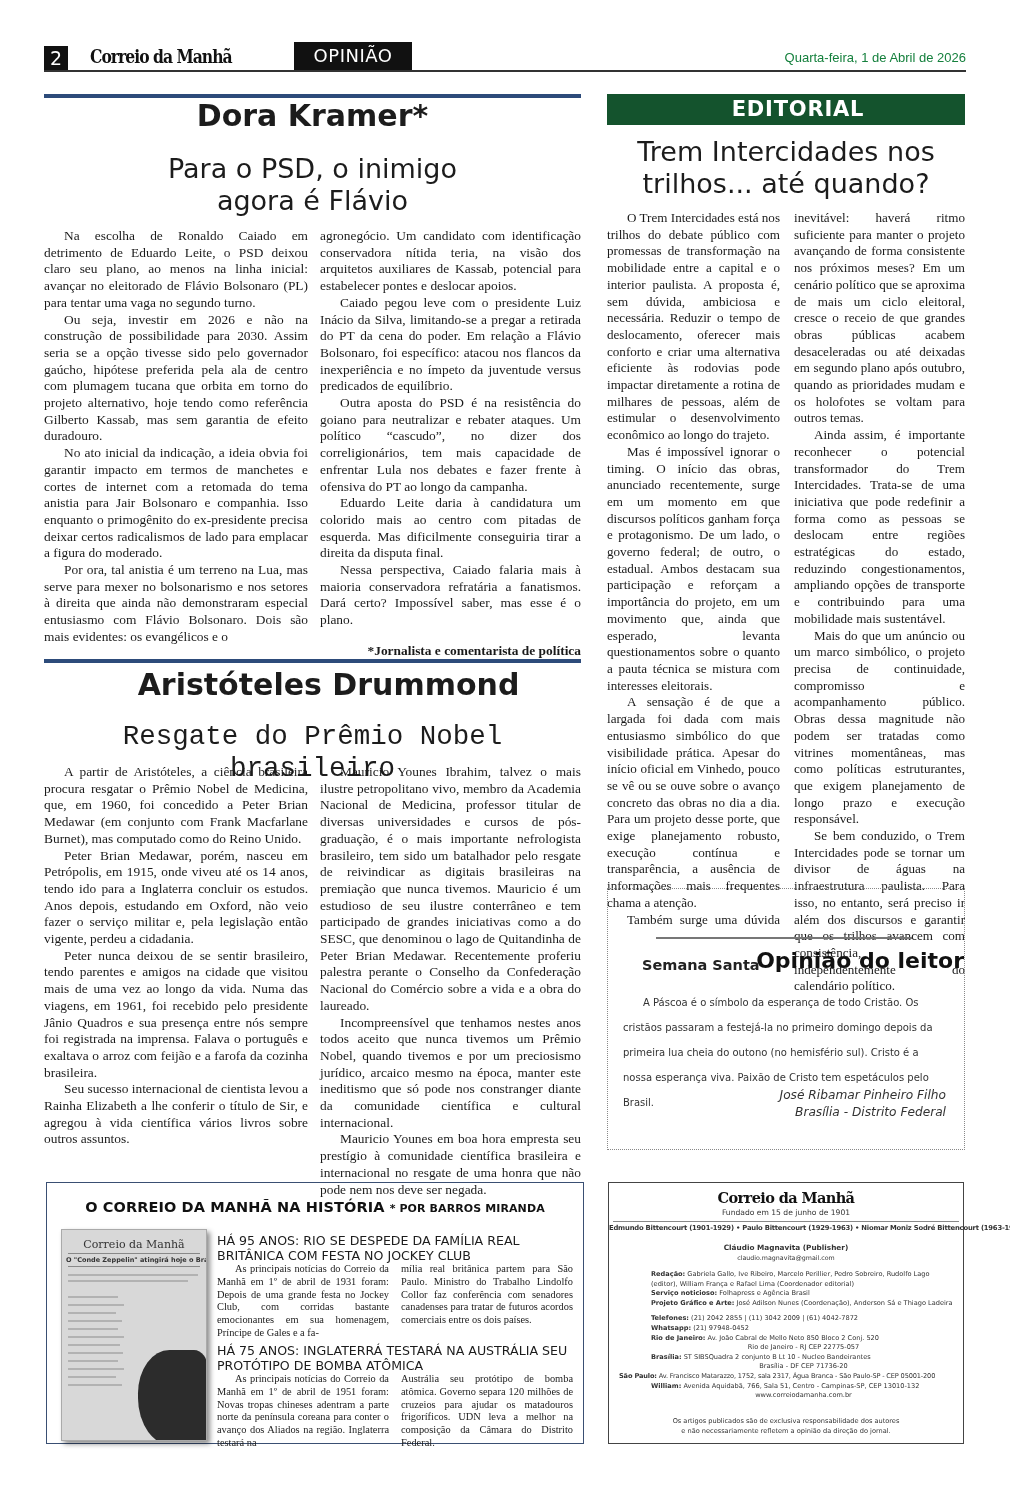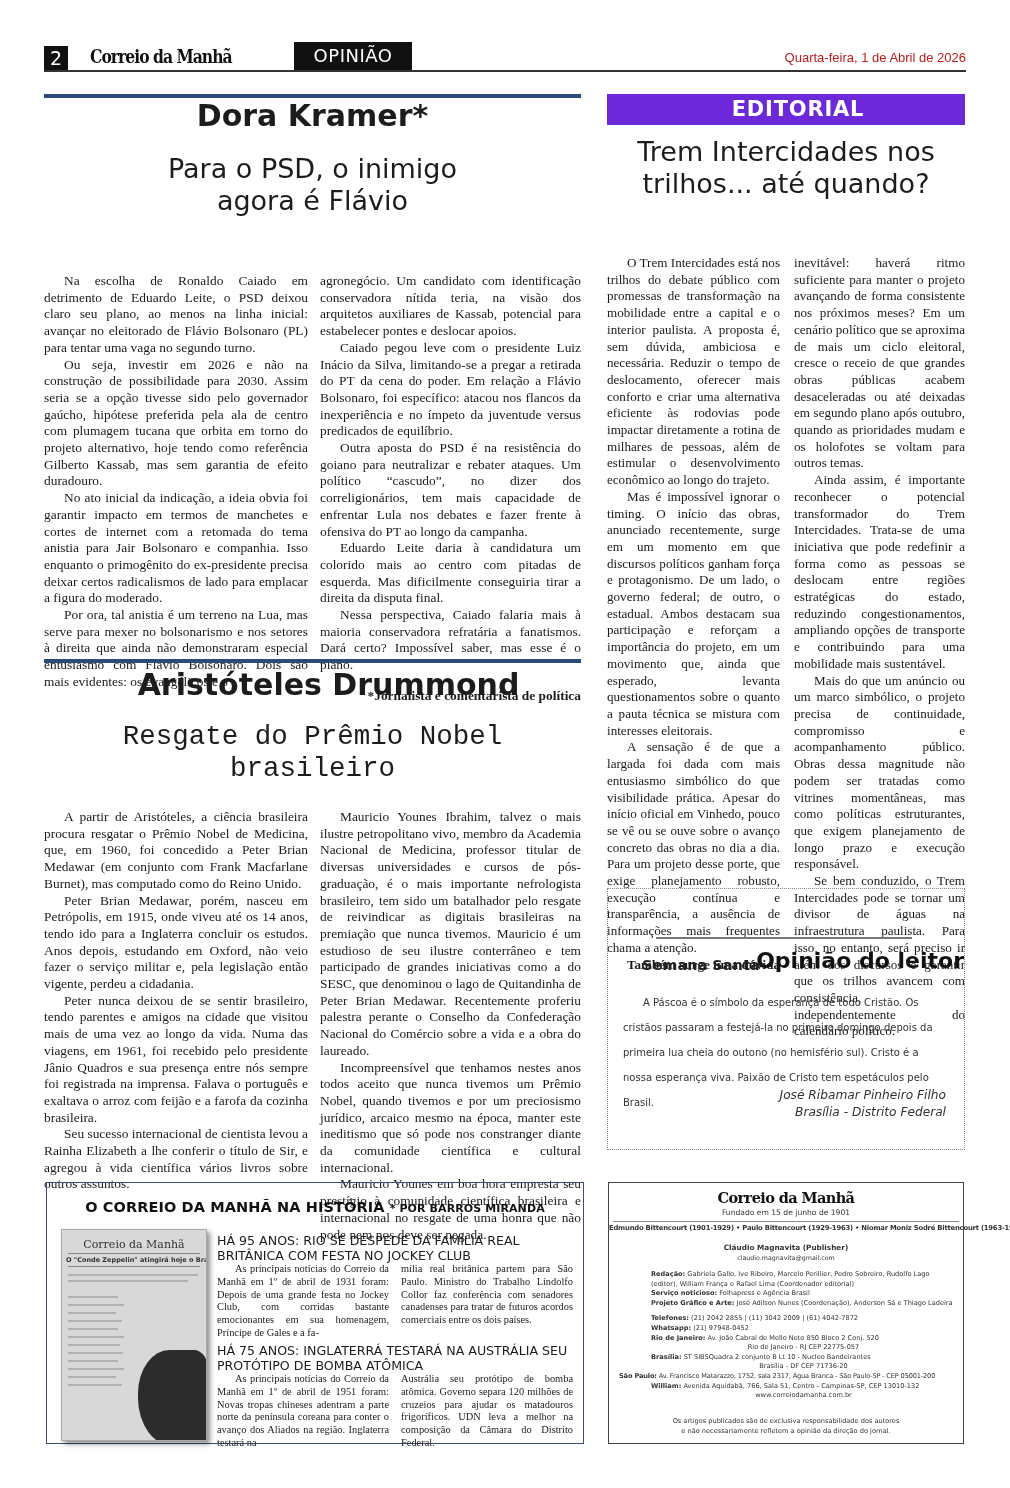--- a/index.html
+++ b/index.html
@@ -4,33 +4,33 @@
 <style>
   * { box-sizing: border-box; margin: 0; padding: 0; }
   html, body { width: 1010px; height: 1488px; background: #fff; overflow: hidden; }
   body { position: relative; font-family: "Liberation Serif", serif; color: #1a1a1a; }
 
   
   .masthead { position: absolute; left: 44px; top: 46px; width: 922px; height: 26px; border-bottom: 2px solid #333; }
   .page-num { position: absolute; left: 0; top: 0; width: 24px; height: 24px; background: #111; color: #fff; font-family: "DejaVu Sans", sans-serif; font-size: 19px; text-align: center; line-height: 24px; }
   .paper-name { position: absolute; left: 46px; top: -1px; font-family: "DejaVu Serif", serif; font-weight: bold; font-size: 19px; letter-spacing: -1.2px; transform: scaleX(0.82); transform-origin: left center; color: #111; }
   .section-tag { position: absolute; left: 250px; top: -4px; width: 118px; height: 28px; background: #111; color: #fff; font-family: "DejaVu Sans", sans-serif; font-size: 18px; text-align: center; line-height: 28px; letter-spacing: 0.5px; }
-  .date { position: absolute; right: 0; top: 4px; font-family: "Liberation Sans", sans-serif; font-size: 13px; color: #b91c1c; }
+  .date { position: absolute; right: 0; top: 4px; font-family: "Liberation Sans", sans-serif; font-size: 13px; color: #15803d; }
 
   
   .rule-blue { position: absolute; height: 4px; background: #2d4b7a; }
   .author { position: absolute; font-family: "DejaVu Sans", sans-serif; font-weight: bold; font-size: 30px; text-align: center; color: #1c1c1c; }
   .headline { position: absolute; font-family: "DejaVu Sans", sans-serif; font-size: 27px; text-align: center; line-height: 32px; color: #1c1c1c; }
-  .col { position: absolute; font-size: 13.4px; line-height: 16.7px; text-align: justify; hyphens: auto; color: #1a1a1a; margin-top: 45px; }
+  .col { position: absolute; font-size: 13.4px; line-height: 16.7px; text-align: justify; hyphens: auto; color: #1a1a1a; }
   .col p { text-indent: 20px; }
   .col p.cont { text-indent: 0; }
   .signature { font-weight: bold; text-align: right; margin-top: 14px; text-indent: 0 !important; }
 
   
-  .ed-tag { position: absolute; left: 607px; top: 94px; width: 358px; height: 31px; background: #6d28d9; color: #fff; font-family: "DejaVu Sans", sans-serif; font-weight: bold; font-size: 21px; text-align: center; line-height: 31px; letter-spacing: 0.8px; padding-left: 24px; }
+  .ed-tag { position: absolute; left: 607px; top: 94px; width: 358px; height: 31px; background: #14532d; color: #fff; font-family: "DejaVu Sans", sans-serif; font-weight: bold; font-size: 21px; text-align: center; line-height: 31px; letter-spacing: 0.8px; padding-left: 24px; }
   .ed-headline { position: absolute; left: 607px; top: 136px; width: 358px; font-family: "DejaVu Sans", sans-serif; font-size: 27px; line-height: 32px; text-align: center; color: #1c1c1c; }
   .col.narrow { font-size: 13.1px; line-height: 16.7px; }
 
   
   .leitor-box { position: absolute; left: 607px; top: 888px; width: 358px; height: 262px; border: 1px dotted #888; }
   .leitor-title { position: absolute; left: 0; top: 18px; width: 100%; text-align: right; font-family: "DejaVu Sans", sans-serif; font-weight: bold; font-size: 22px; color: #111; margin-top: 41px; }
   .leitor-rule { position: absolute; left: 48px; top: 48px; width: 256px; height: 2px; background: #777; }
   .leitor-sub { position: absolute; left: 34px; top: 68px; font-family: "DejaVu Sans", sans-serif; font-weight: bold; font-size: 14.5px; color: #222; }
   .leitor-text { position: absolute; left: 15px; top: 101px; width: 325px; font-family: "DejaVu Sans", sans-serif; font-size: 10px; line-height: 25px; color: #333; text-indent: 20px; }
   .leitor-sig { position: absolute; right: 18px; top: 198px; text-align: right; font-family: "DejaVu Sans", sans-serif; font-style: italic; font-size: 12.2px; line-height: 17px; color: #333; }
@@ -111,21 +111,21 @@
 
 <div class="ed-tag">EDITORIAL</div>
 <div class="ed-headline">
   <div>Trem Intercidades nos</div>
   <div>trilhos... até quando?</div>
 </div>
 <div class="col narrow" style="left:607px; top:210px; width:173px;">
   <p>O Trem Intercidades está nos trilhos do debate público com promessas de transformação na mobilidade entre a capital e o interior paulista. A proposta é, sem dúvida, ambiciosa e necessária. Reduzir o tempo de deslocamento, oferecer mais conforto e criar uma alternativa eficiente às rodovias pode impactar diretamente a rotina de milhares de pessoas, além de estimular o desenvolvimento econômico ao longo do trajeto.</p>
   <p>Mas é impossível ignorar o timing. O início das obras, anunciado recentemente, surge em um momento em que discursos políticos ganham força e protagonismo. De um lado, o governo federal; de outro, o estadual. Ambos destacam sua participação e reforçam a importância do projeto, em um movimento que, ainda que esperado, levanta questionamentos sobre o quanto a pauta técnica se mistura com interesses eleitorais.</p>
   <p>A sensação é de que a largada foi dada com mais entusiasmo simbólico do que visibilidade prática. Apesar do início oficial em Vinhedo, pouco se vê ou se ouve sobre o avanço concreto das obras no dia a dia. Para um projeto desse porte, que exige planejamento robusto, execução contínua e transparência, a ausência de informações mais frequentes chama a atenção.</p>
-  <p style="text-align-last:justify;font-weight:bold;">Também surge uma dúvida</p>
+  <p style="text-align-last:justify;">Também surge uma dúvida</p>
 </div>
 <div class="col narrow" style="left:794px; top:210px; width:171px;">
   <p class="cont">inevitável: haverá ritmo suficiente para manter o projeto avançando de forma consistente nos próximos meses? Em um cenário político que se aproxima de mais um ciclo eleitoral, cresce o receio de que grandes obras públicas acabem desaceleradas ou até deixadas em segundo plano após outubro, quando as prioridades mudam e os holofotes se voltam para outros temas.</p>
   <p>Ainda assim, é importante reconhecer o potencial transformador do Trem Intercidades. Trata-se de uma iniciativa que pode redefinir a forma como as pessoas se deslocam entre regiões estratégicas do estado, reduzindo congestionamentos, ampliando opções de transporte e contribuindo para uma mobilidade mais sustentável.</p>
   <p>Mais do que um anúncio ou um marco simbólico, o projeto precisa de continuidade, compromisso e acompanhamento público. Obras dessa magnitude não podem ser tratadas como vitrines momentâneas, mas como políticas estruturantes, que exigem planejamento de longo prazo e execução responsável.</p>
   <p>Se bem conduzido, o Trem Intercidades pode se tornar um divisor de águas na infraestrutura paulista. Para isso, no entanto, será preciso ir além dos discursos e garantir que os trilhos avancem com consistência, independentemente do calendário político.</p>
 </div>
 
 <div class="leitor-box">
   <div class="leitor-title">Opinião do leitor</div>

